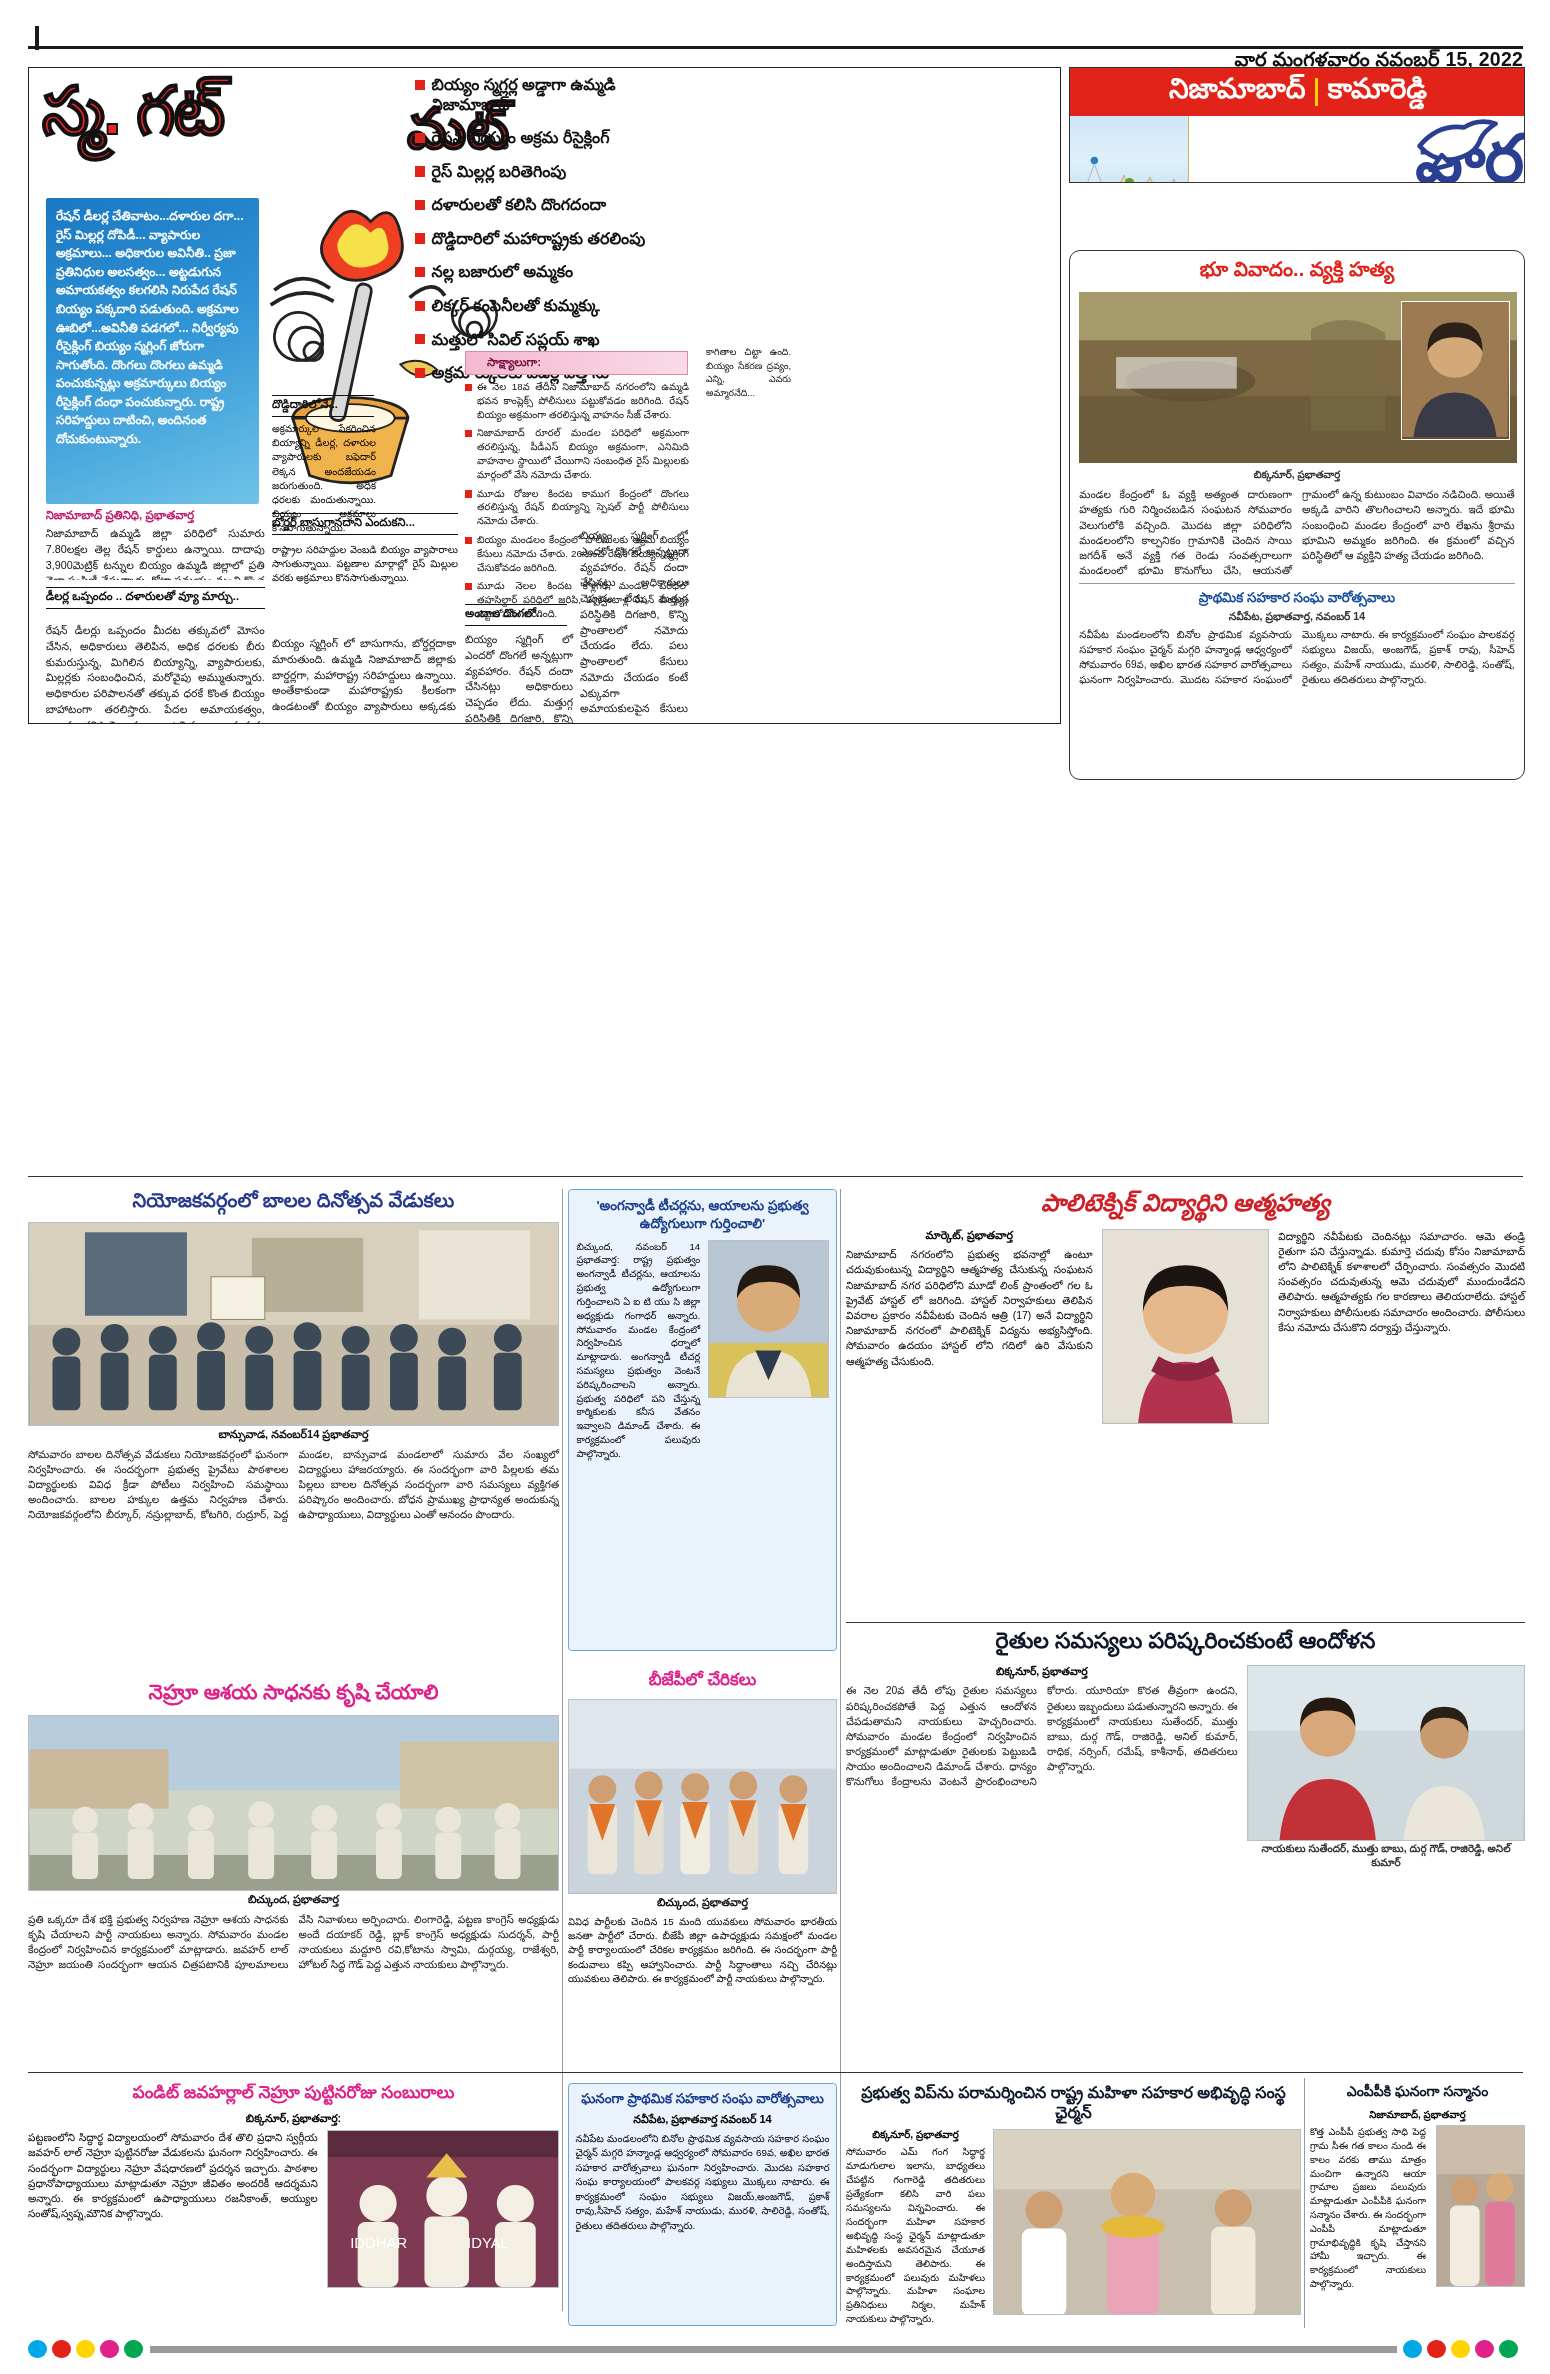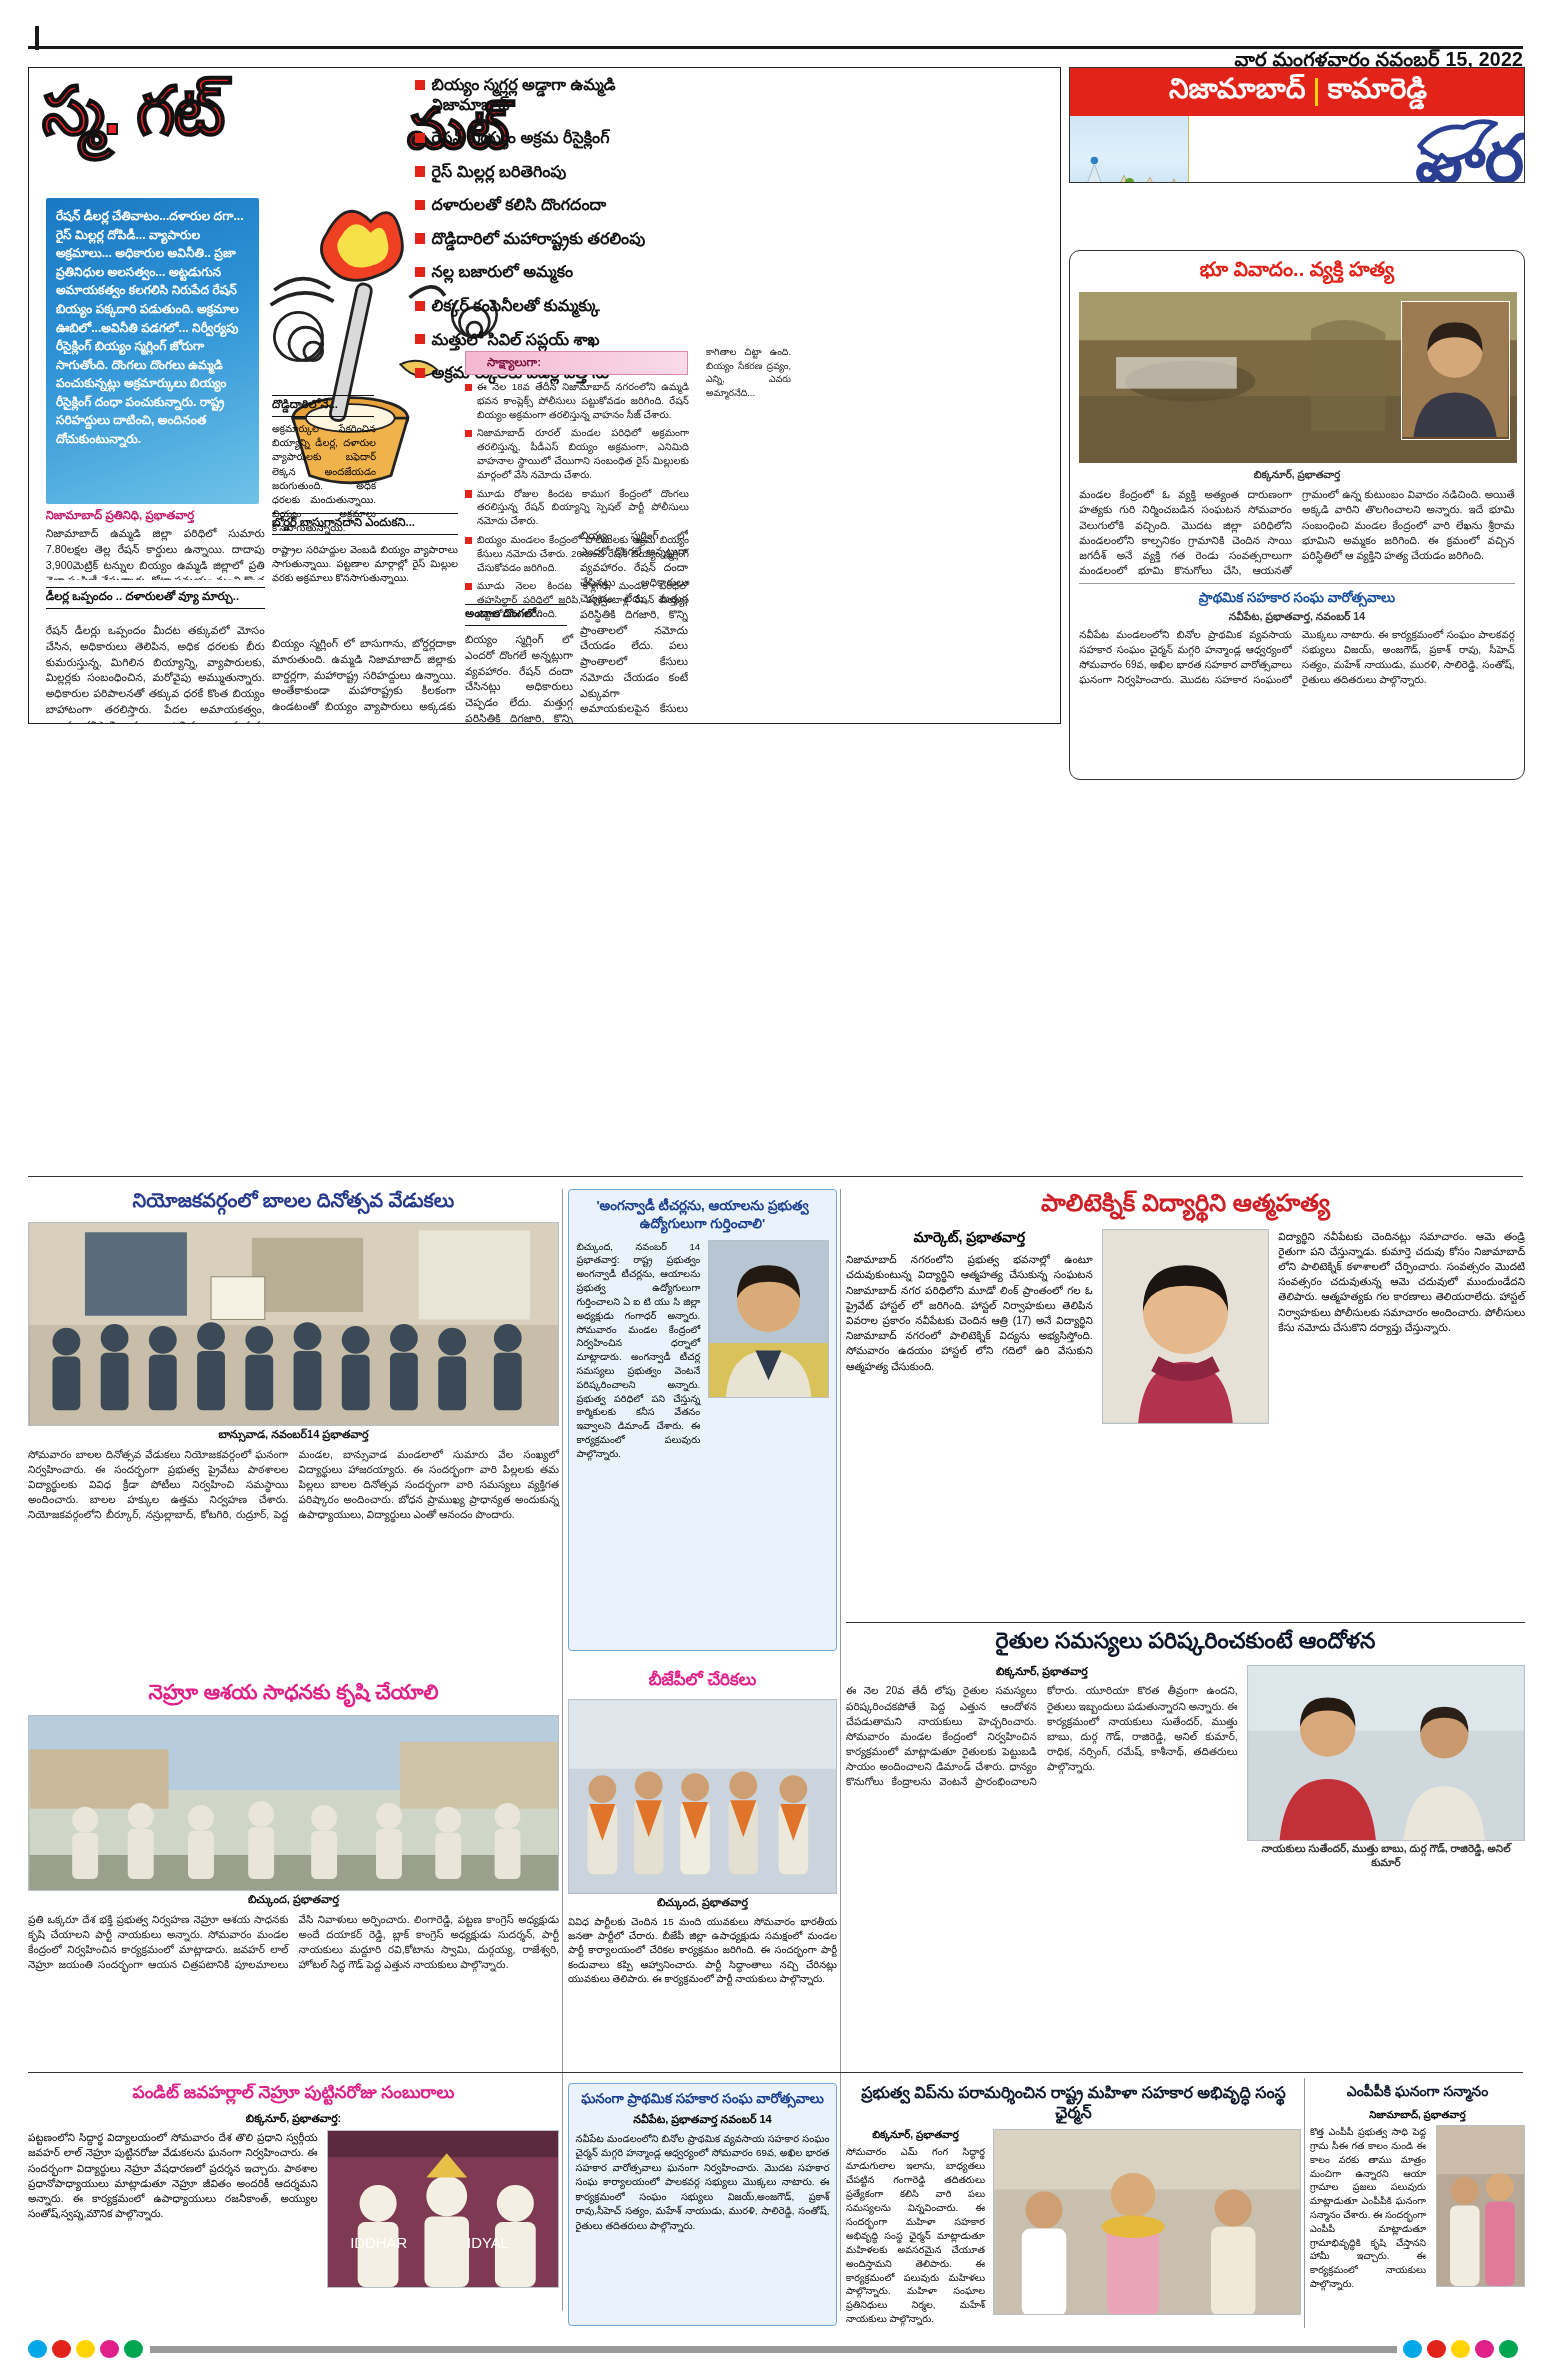--- a/index.html
+++ b/index.html
@@ -275,21 +275,21 @@
   .sec-head-blue {
     font-size: 19.5px; font-weight: bold; color: #283a8c;
     text-align: center; margin-bottom: 5.6px;
   }
   .sec-head-pink {
     font-size: 20.4px; font-weight: bold; color: #e0218a;
     text-align: center; margin-bottom: 5.6px;
   }
   .sec-head-red {
     font-size: 24px; font-weight: bold; color: #cf2027;
-    text-align: center; margin-bottom: 5.6px;
+    text-align: center; margin-bottom: 5.6px; font-style: italic;
   }
   .sec-head-maroon {
     font-size: 22px; font-weight: bold; color: #0f172a;
     text-align: center; margin-bottom: 5.6px;
   }
   .sec-head-darkblue {
     font-size: 16.7px; font-weight: bold; color: #1b3f8f;
     text-align: center; margin-bottom: 4.6px;
   }
   .photo {
@@ -606,21 +606,21 @@
           <path d="M50 118 L64 150 L78 118 Z" fill="#2e3b4e"></path>
         </svg>
       </div>
     </div>
   </div>
 
   <div style="position:absolute; left:846px; top:1189px; width:679px; height:399px;">
     <div class="sec-head-red">పాలిటెక్నిక్ విద్యార్థిని ఆత్మహత్య</div>
     <div style="display:flex; gap:9.3px; margin-top:3.7px;">
       <div style="flex:1;">
-        <div style="font-size:14px; font-weight:bold; text-align:center; margin-bottom:3.7px;">మార్కెట్, ప్రభాతవార్త</div>
+        <div style="font-size:11px; font-weight:bold; text-align:center; margin-bottom:3.7px;">మార్కెట్, ప్రభాతవార్త</div>
         <div style="font-size:10.4px; line-height:1.46; text-align:justify;">నిజామాబాద్ నగరంలోని ప్రభుత్వ భవనాల్లో ఉంటూ చదువుకుంటున్న విద్యార్థిని ఆత్మహత్య చేసుకున్న సంఘటన నిజామాబాద్ నగర పరిధిలోని మూడో లింక్ ప్రాంతంలో గల ఓ ప్రైవేట్ హాస్టల్ లో జరిగింది. హాస్టల్ నిర్వాహకులు తెలిపిన వివరాల ప్రకారం నవీపేటకు చెందిన ఆత్రి (17) అనే విద్యార్థిని నిజామాబాద్ నగరంలో పాలిటెక్నిక్ విద్యను అభ్యసిస్తోంది. సోమవారం ఉదయం హాస్టల్ లోని గదిలో ఉరి వేసుకుని ఆత్మహత్య చేసుకుంది.</div>
       </div>
       <div style="width:167px; flex:none;">
         <div class="photo portrait" style="width:167px; height:195px;">
           <svg width="165" height="193" viewBox="0 0 178 208">
             <rect width="178" height="208" fill="#e6e1d6"></rect>
             <circle cx="89" cy="88" r="46" fill="#e6b98c"></circle>
             <path d="M43 88 q0 -50 46 -50 q46 0 46 50 q-6 -28 -46 -28 q-40 0 -46 28Z" fill="#1c1410"></path>
             <path d="M38 208 q6 -66 51 -66 q45 0 51 66Z" fill="#b3324e"></path>
             <path d="M60 136 q29 18 58 0 l8 16 q-37 22 -74 0Z" fill="#8d2440"></path>

